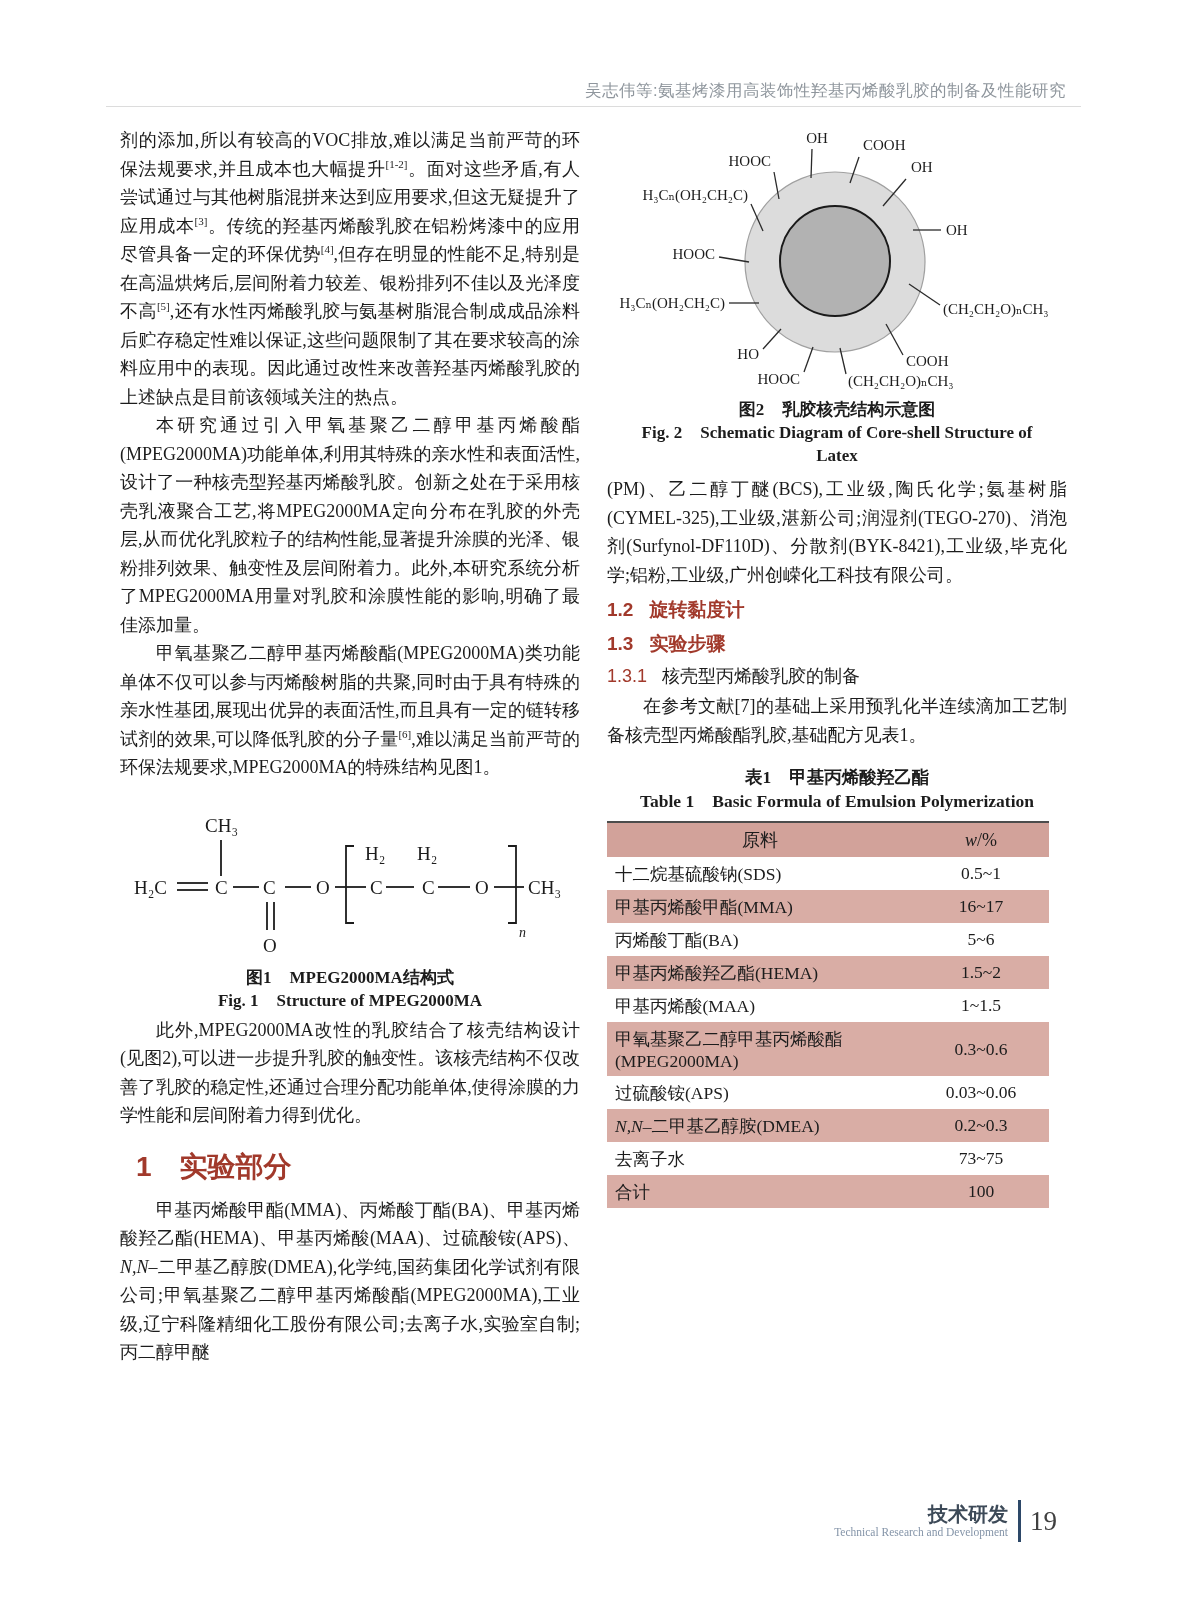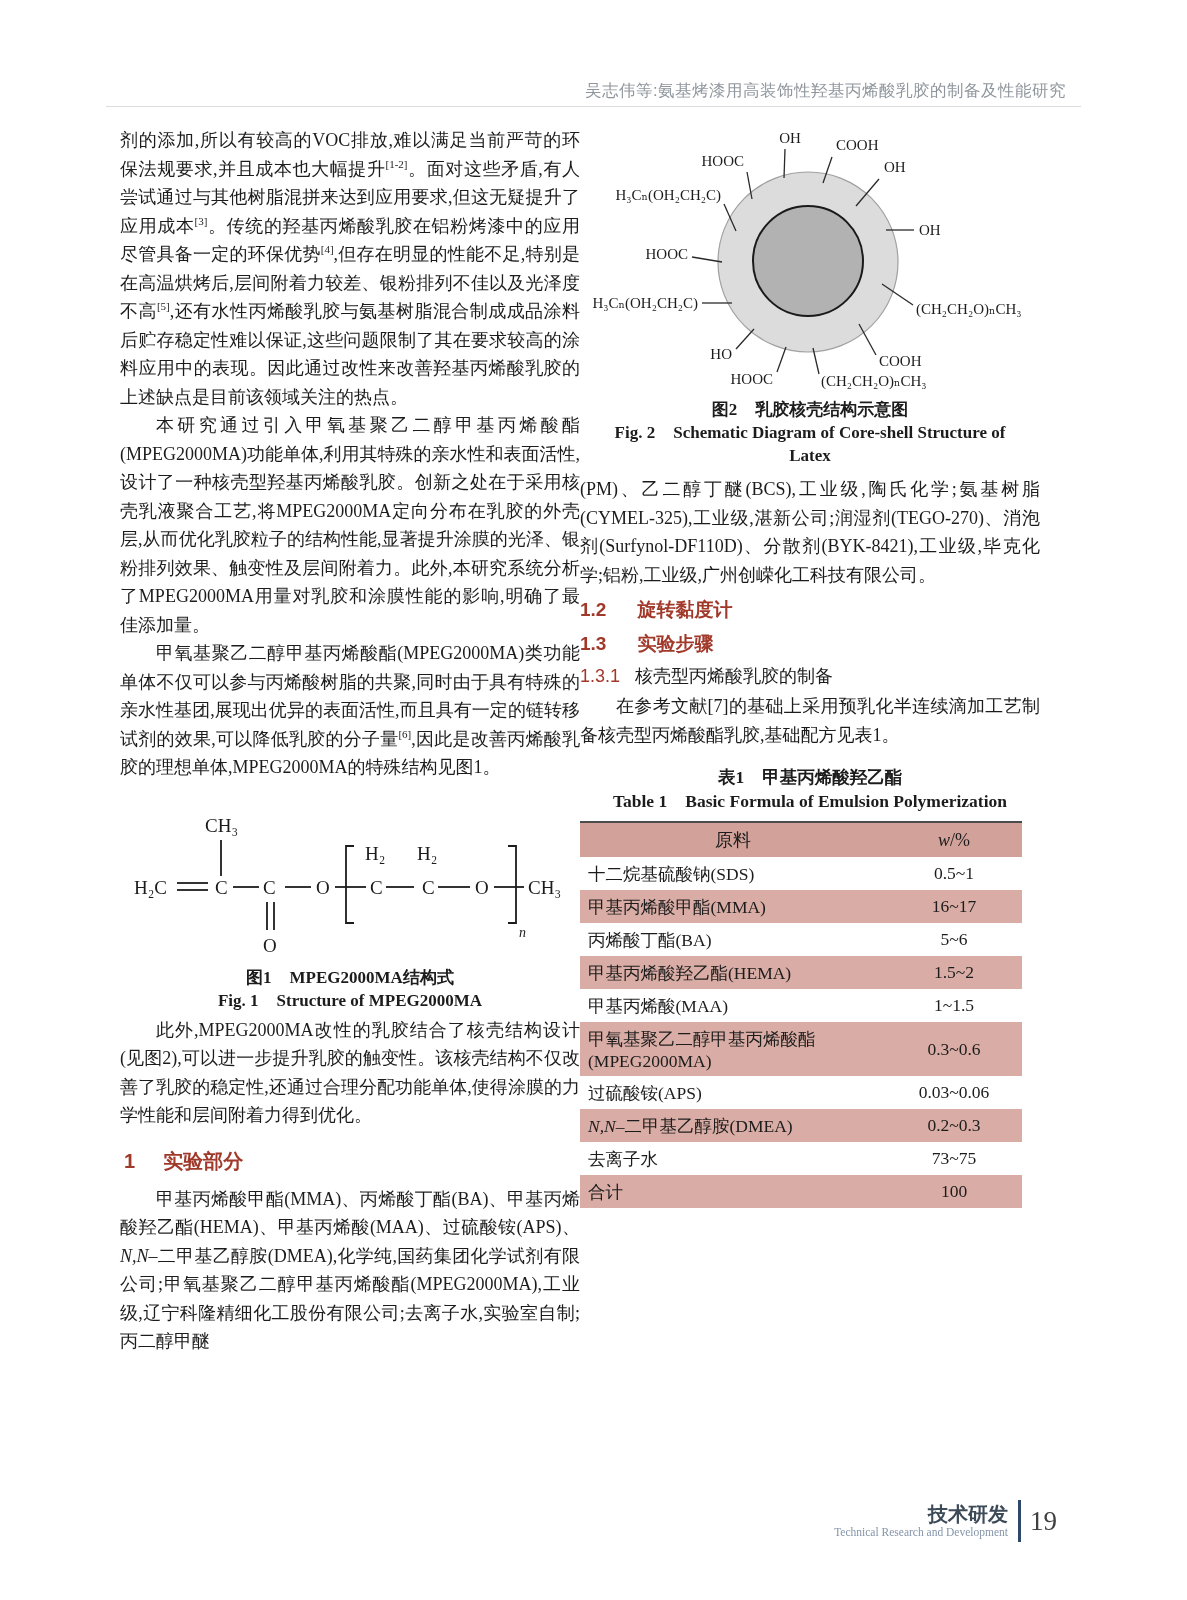--- a/index.html
+++ b/index.html
@@ -1,31 +1,31 @@
 <!DOCTYPE html>
 <html><head>
 <meta charset="utf-8">
 <style>
   html,body{margin:0;padding:0;background:#ffffff;}
   .page{position:relative;width:1187px;height:1600px;background:#ffffff;overflow:hidden;
         font-family:"Liberation Serif","DejaVu Serif",serif;color:#1c1c1c;}
   .header-title{position:absolute;top:80px;right:121px;font-family:"Liberation Sans","DejaVu Sans",sans-serif;
         font-size:16.5px;color:#8f969d;letter-spacing:.5px;}
   .header-rule{position:absolute;top:106px;left:106px;right:106px;height:1px;background:#dcdcdc;}
-  .columns{position:absolute;top:126px;left:120px;width:947px;display:flex;}
+  .columns{position:absolute;top:126px;left:120px;width:947px;display:flex;gap:27px;}
   .col{width:460px;}
   p.para{margin:0;font-size:18px;line-height:28.5px;text-align:justify;text-indent:2em;}
   p.noindent{text-indent:0;}
   sup{font-size:11px;line-height:0;}
-  h2.sec{font-family:"Liberation Sans","DejaVu Sans",sans-serif;color:#a1392b;font-size:20px;
-        font-weight:bold;margin:18px 4px 10px;}
+  h2.sec{font-family:"Liberation Sans","DejaVu Sans",sans-serif;color:#a1392b;font-size:28px;
+        font-weight:bold;margin:18px 16px 10px;}
   h2.sec .num{margin-right:28px;}
   h3.sec{font-family:"Liberation Sans","DejaVu Sans",sans-serif;color:#a1392b;font-size:19px;
         font-weight:bold;margin:8px 0 7px;}
-  h3.sec .num{margin-right:31px;text-align:right;}
+  h3.sec .num{margin-right:16px;text-align:right;}
   h4.subsec{font-size:18px;font-weight:normal;margin:5px 0 4px;}
   h4.subsec .num{color:#a1392b;font-family:"Liberation Sans","DejaVu Sans",sans-serif;margin-right:15px;}
   figure{margin:0;text-align:center;}
   .figcap{font-weight:bold;font-size:17px;line-height:23px;}
   .figcap .gap{display:inline-block;width:18px;}
   .fig1-wrap{margin:10px 0 4px;}
   .tbl-cap{font-weight:bold;font-size:17.5px;text-align:center;line-height:24px;}
   .tbl-cap-zh{margin-top:16px;}
   .tbl-cap .gap{display:inline-block;width:18px;}
   table.formula{border-collapse:collapse;width:442px;margin-top:8px;border-top:2px solid #4c4c4c;}
@@ -48,21 +48,21 @@
 
 <div class="page">
   <div class="header-title">吴志伟等:氨基烤漆用高装饰性羟基丙烯酸乳胶的制备及性能研究</div>
   <div class="header-rule"></div>
 
   <div class="columns">
 
     <div class="col">
       <p class="para noindent"><span>剂的添加,所以有较高的VOC排放,难以满足当前严苛的环保法规要求,并且成本也大幅提升</span><sup>[1-2]</sup><span>。面对这些矛盾,有人尝试通过与其他树脂混拼来达到应用要求,但这无疑提升了应用成本</span><sup>[3]</sup><span>。传统的羟基丙烯酸乳胶在铝粉烤漆中的应用尽管具备一定的环保优势</span><sup>[4]</sup><span>,但存在明显的性能不足,特别是在高温烘烤后,层间附着力较差、银粉排列不佳以及光泽度不高</span><sup>[5]</sup><span>,还有水性丙烯酸乳胶与氨基树脂混合制成成品涂料后贮存稳定性难以保证,这些问题限制了其在要求较高的涂料应用中的表现。因此通过改性来改善羟基丙烯酸乳胶的上述缺点是目前该领域关注的热点。</span></p>
       <p class="para"><span>本研究通过引入甲氧基聚乙二醇甲基丙烯酸酯(MPEG2000MA)功能单体,利用其特殊的亲水性和表面活性,设计了一种核壳型羟基丙烯酸乳胶。创新之处在于采用核壳乳液聚合工艺,将MPEG2000MA定向分布在乳胶的外壳层,从而优化乳胶粒子的结构性能,显著提升涂膜的光泽、银粉排列效果、触变性及层间附着力。此外,本研究系统分析了MPEG2000MA用量对乳胶和涂膜性能的影响,明确了最佳添加量。</span></p>
-      <p class="para"><span>甲氧基聚乙二醇甲基丙烯酸酯(MPEG2000MA)类功能单体不仅可以参与丙烯酸树脂的共聚,同时由于具有特殊的亲水性基团,展现出优异的表面活性,而且具有一定的链转移试剂的效果,可以降低乳胶的分子量</span><sup>[6]</sup><span>,因此是改善丙烯酸乳胶的理想单体,MPEG2000MA的特殊结构见图1。</span></p>
+      <p class="para"><span>甲氧基聚乙二醇甲基丙烯酸酯(MPEG2000MA)类功能单体不仅可以参与丙烯酸树脂的共聚,同时由于具有特殊的亲水性基团,展现出优异的表面活性,而且具有一定的链转移试剂的效果,可以降低乳胶的分子量</span><sup>[6]</sup><span>,难以满足当前严苛的环保法规要求,MPEG2000MA的特殊结构见图1。</span></p>
 
       <figure class="fig1-wrap">
         <svg width="460" height="170" viewBox="0 0 460 170">
           <g stroke="#1c1c1c" stroke-width="1.8" fill="none">
 
             <line x1="101" y1="48" x2="101" y2="84"></line>
 
             <line x1="57" y1="91" x2="88" y2="91"></line>
             <line x1="57" y1="98" x2="88" y2="98"></line>
 

